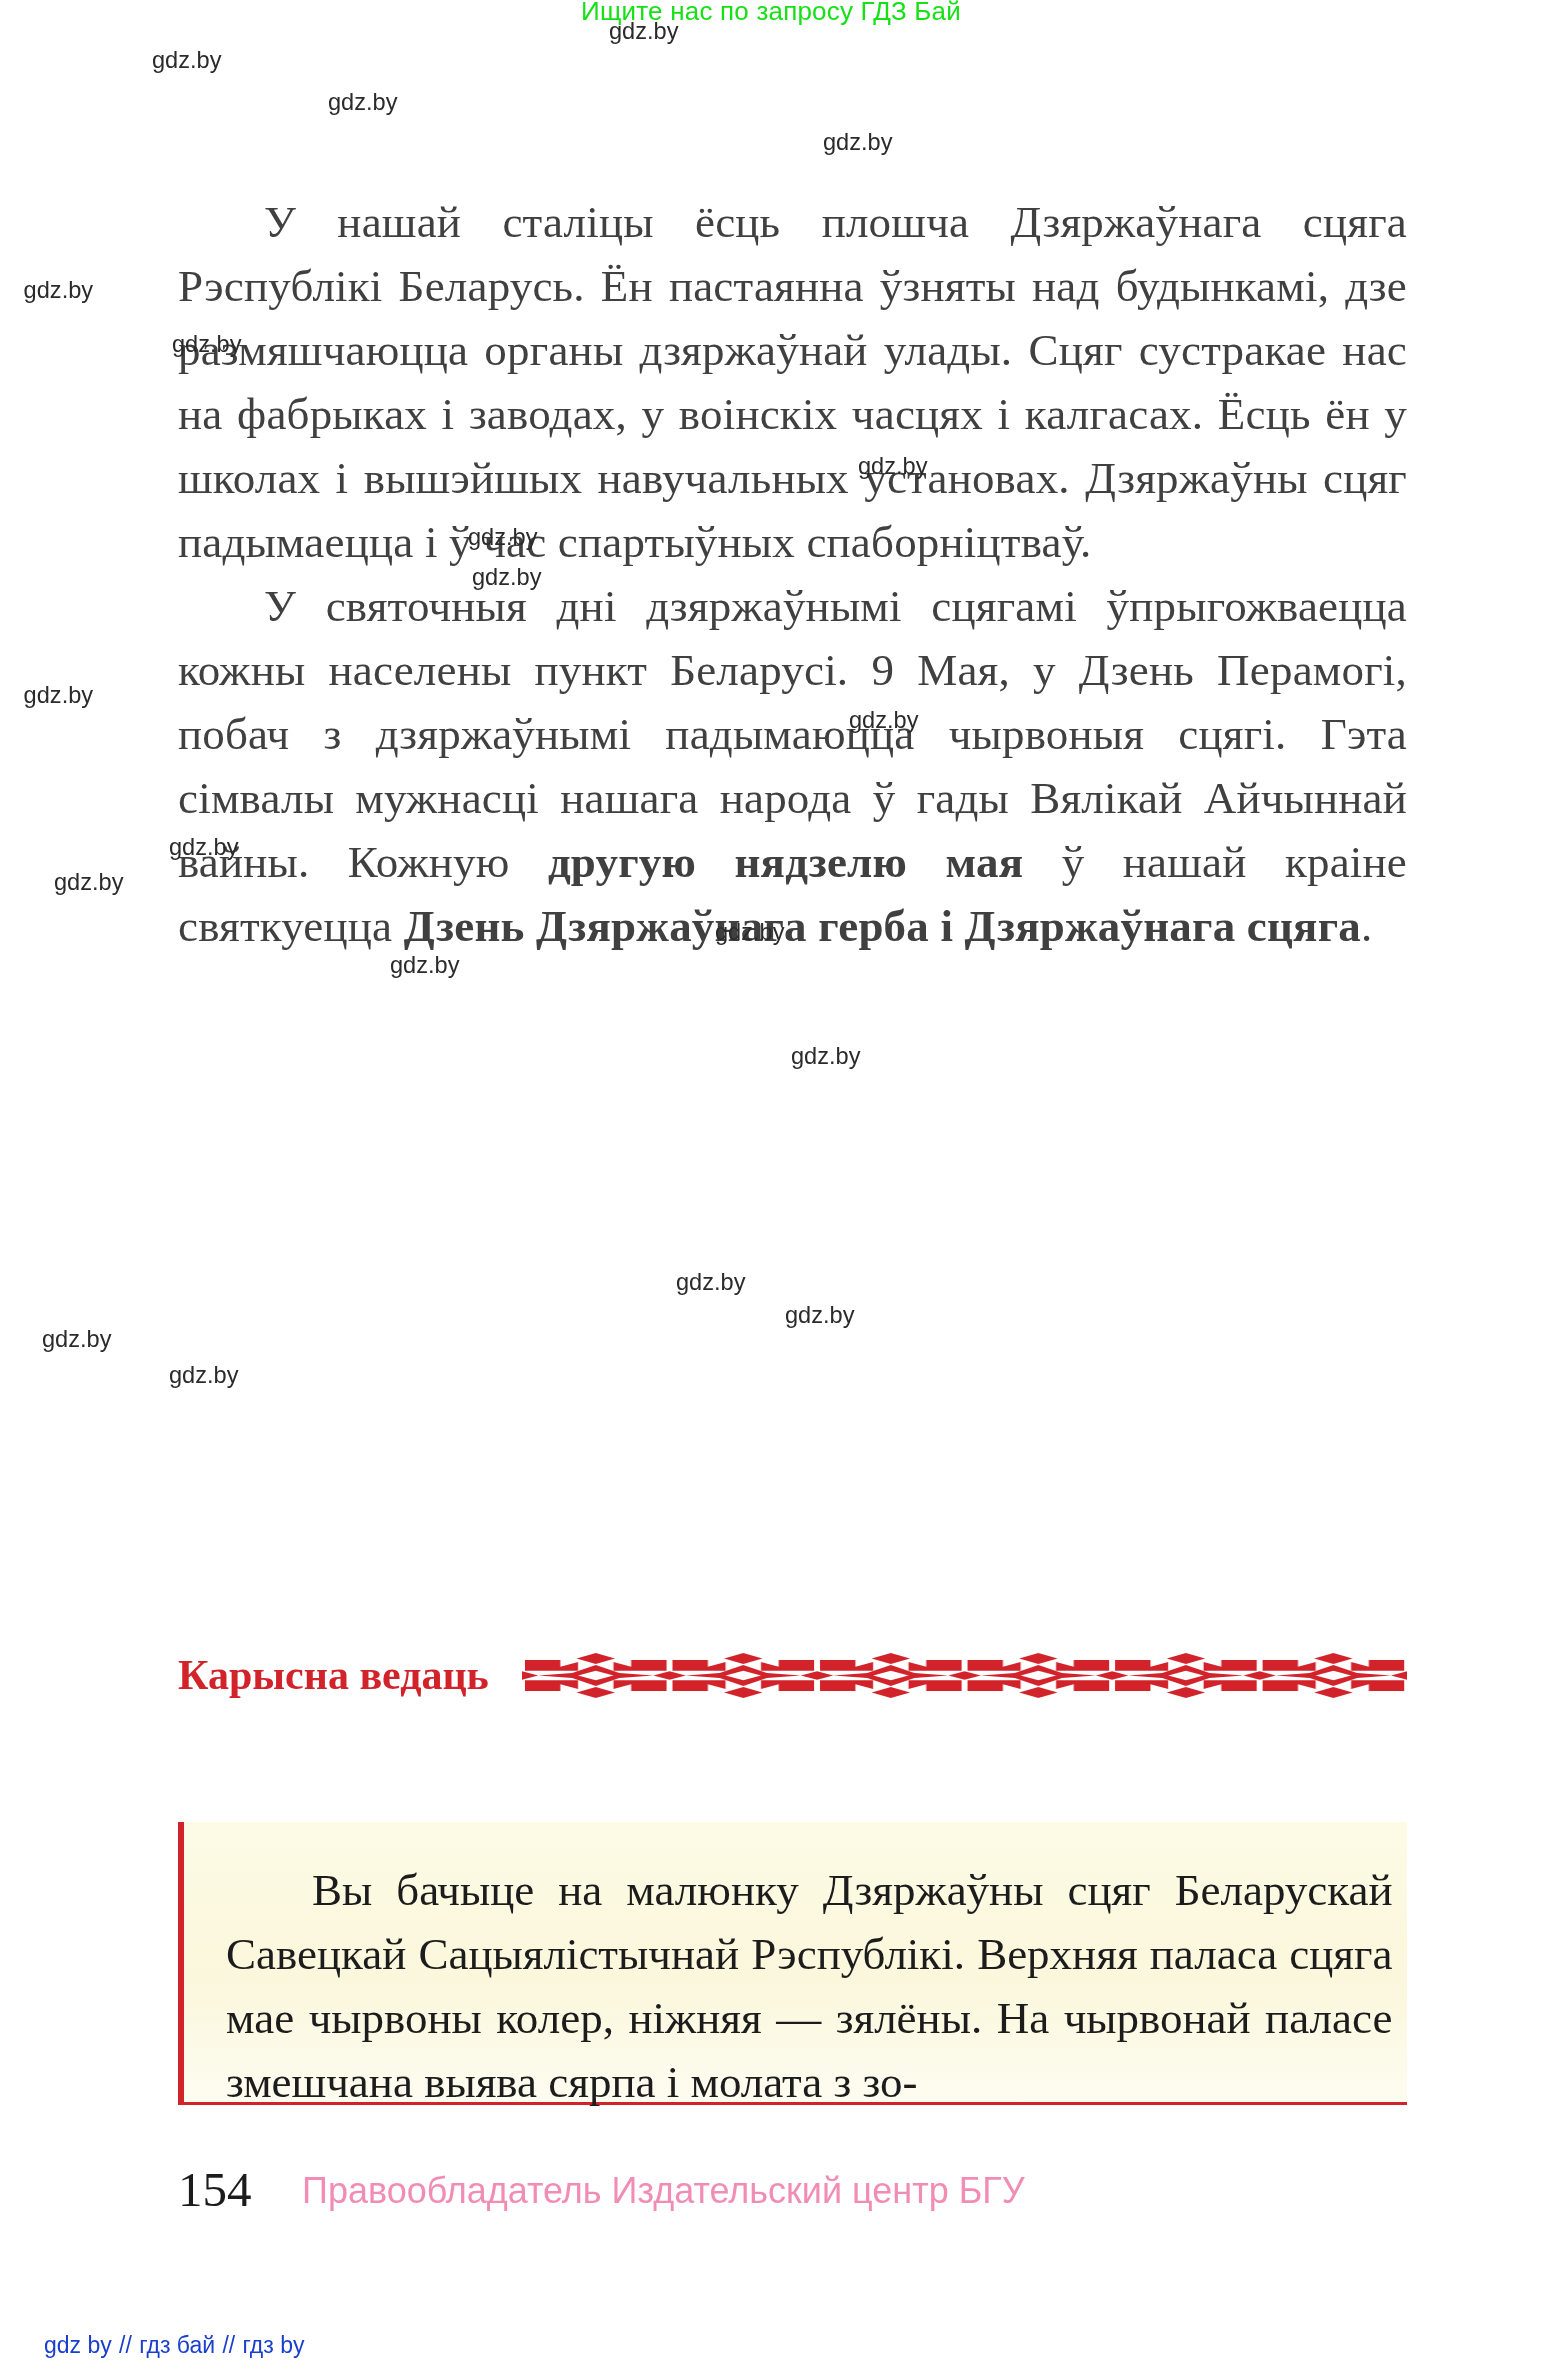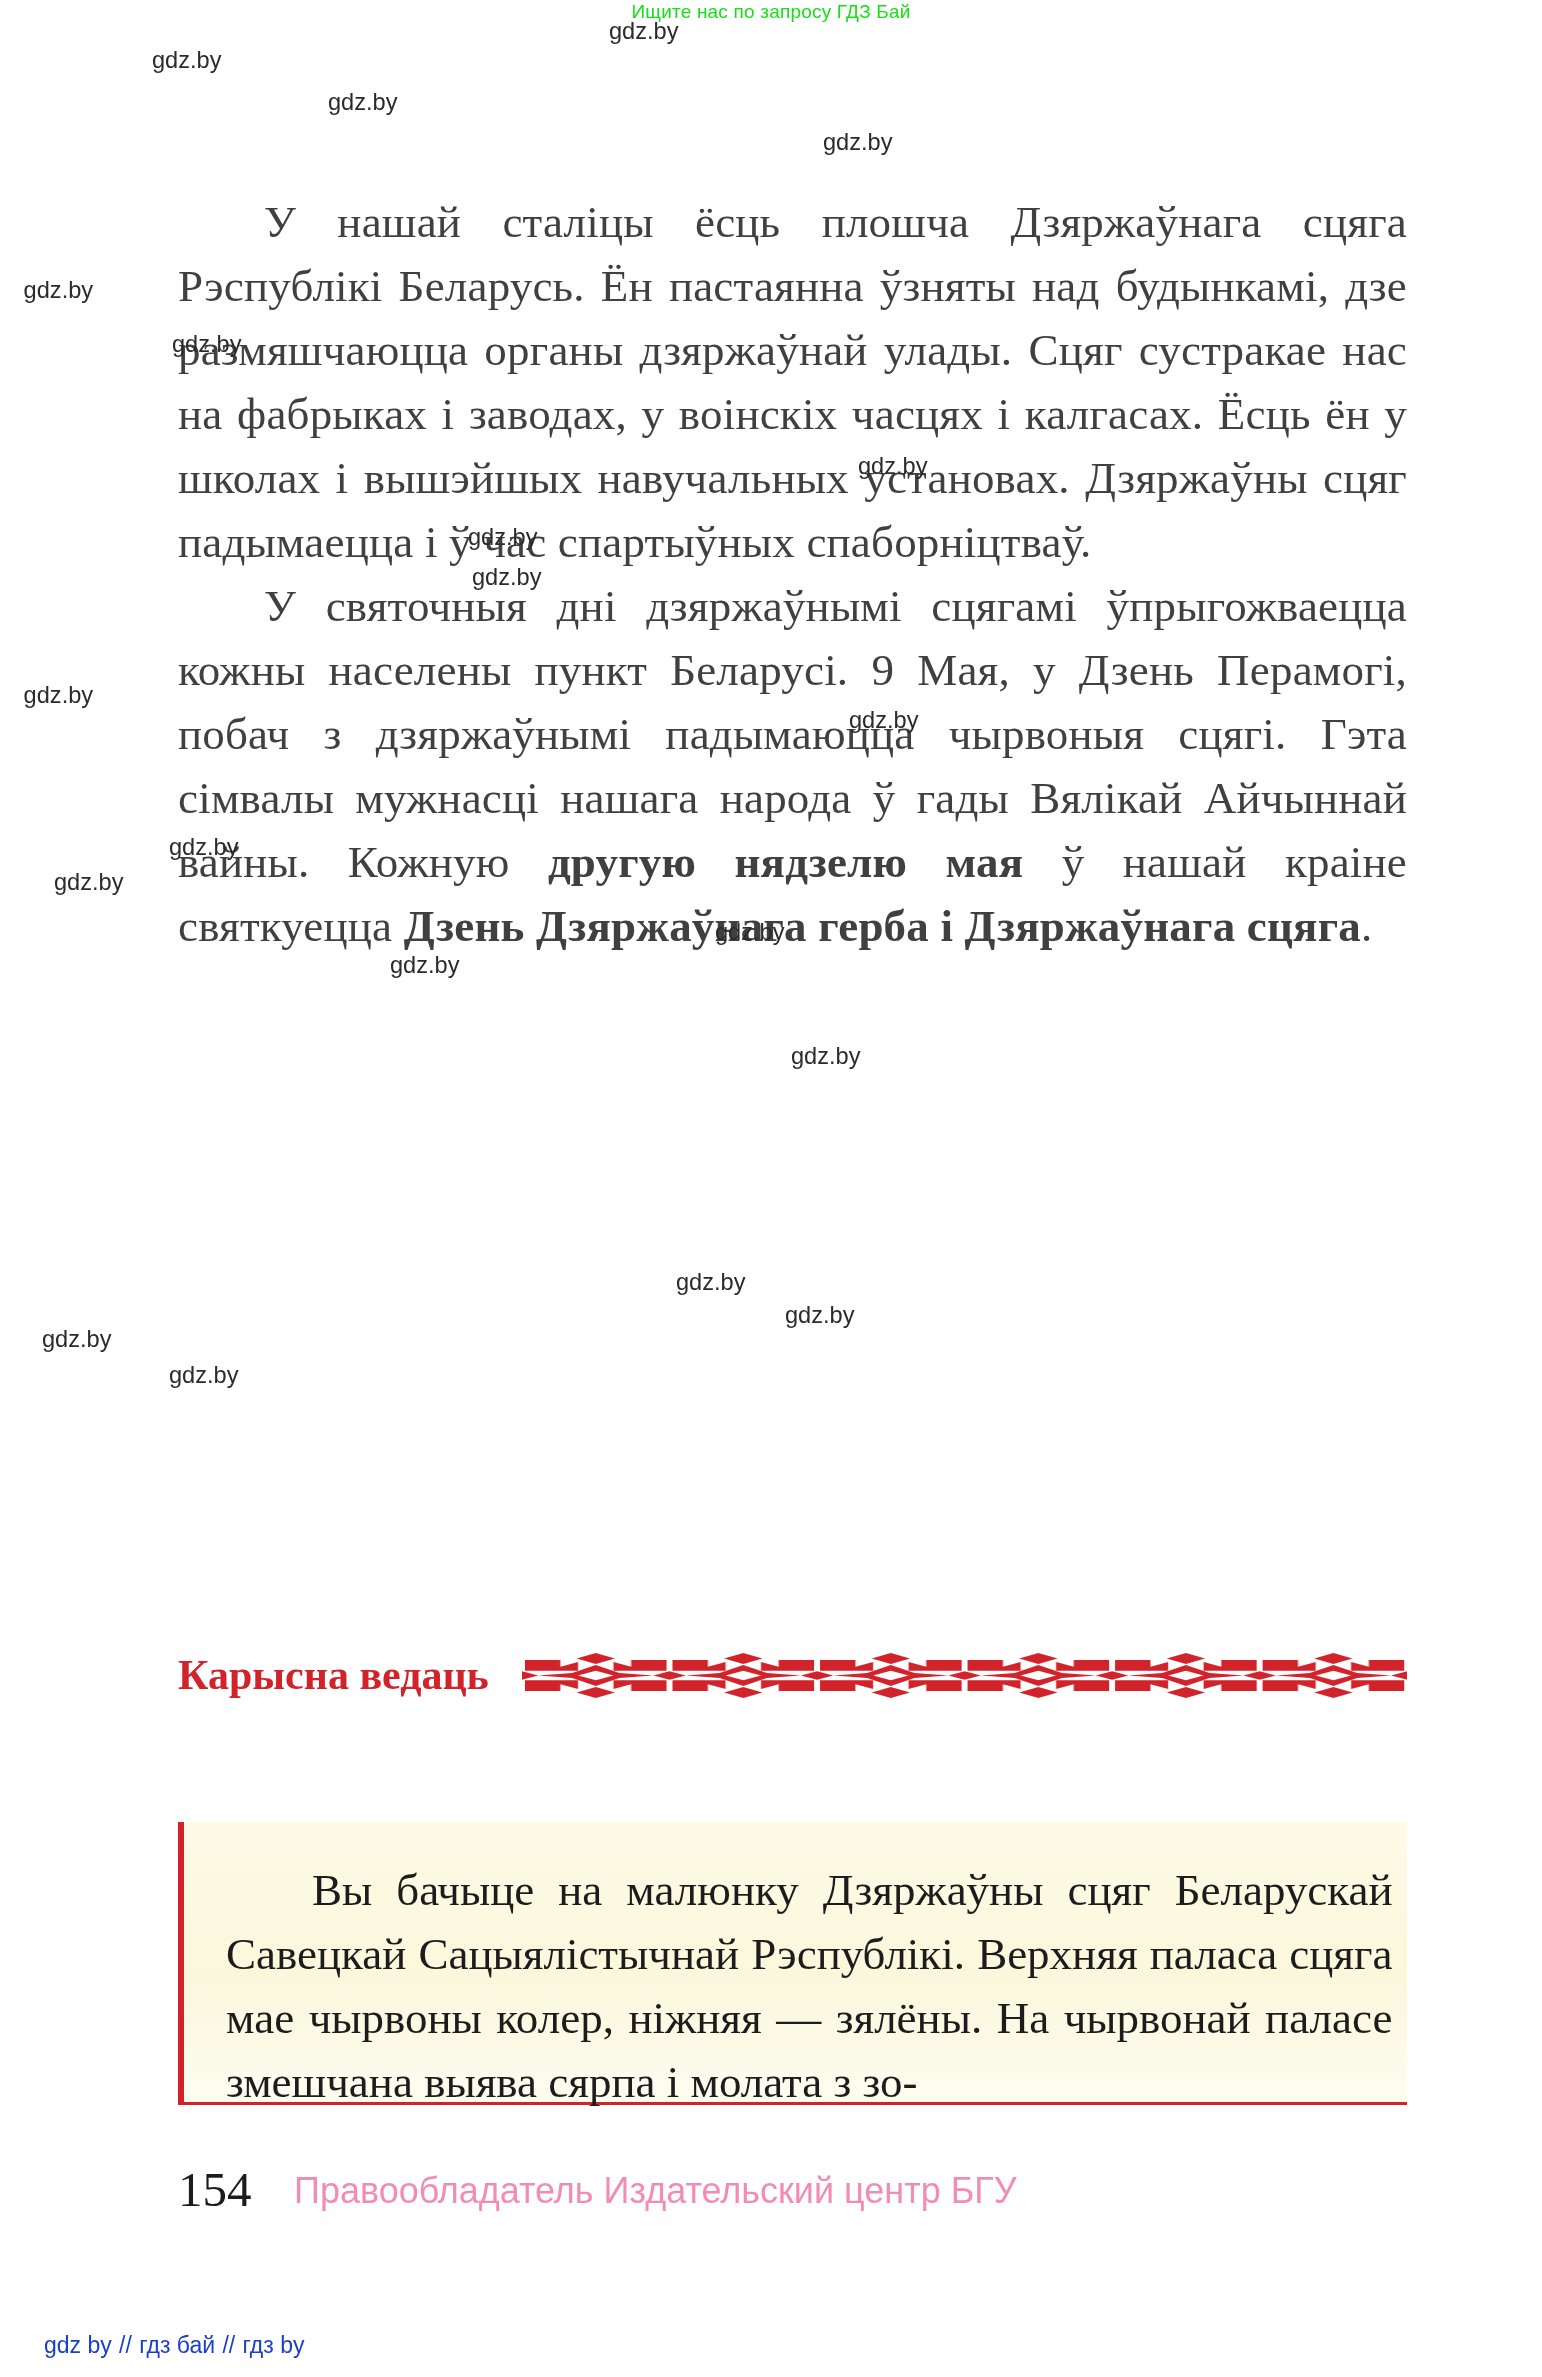--- a/index.html
+++ b/index.html
@@ -16,21 +16,21 @@
   }
 
   
   .promo-banner {
     position: absolute;
     top: 0px;
     left: 0;
     width: 1542px;
     text-align: center;
     font-family: "Liberation Sans", sans-serif;
-    font-size: 19px;
+    font-size: 26px;
     color: #16e016;
     letter-spacing: 0.2px;
     line-height: 23.6px;
     white-space: nowrap;
   }
 
   
   .wm-layer {
     position: absolute;
     inset: 0;
@@ -134,21 +134,21 @@
     position: absolute;
     left: 178px;
     top: 2163px;
     font-size: 49px;
     line-height: 54px;
     color: #1c1c1c;
     font-family: "Liberation Serif", "DejaVu Serif", serif;
   }
   .copyright {
     position: absolute;
-    left: 294px;
+    left: 302px;
     top: 2169px;
     font-family: "Liberation Sans", sans-serif;
     font-size: 36px;
     line-height: 44px;
     color: #f18db4;
     white-space: nowrap;
   }
   .bottom-links {
     position: absolute;
     left: 0;

